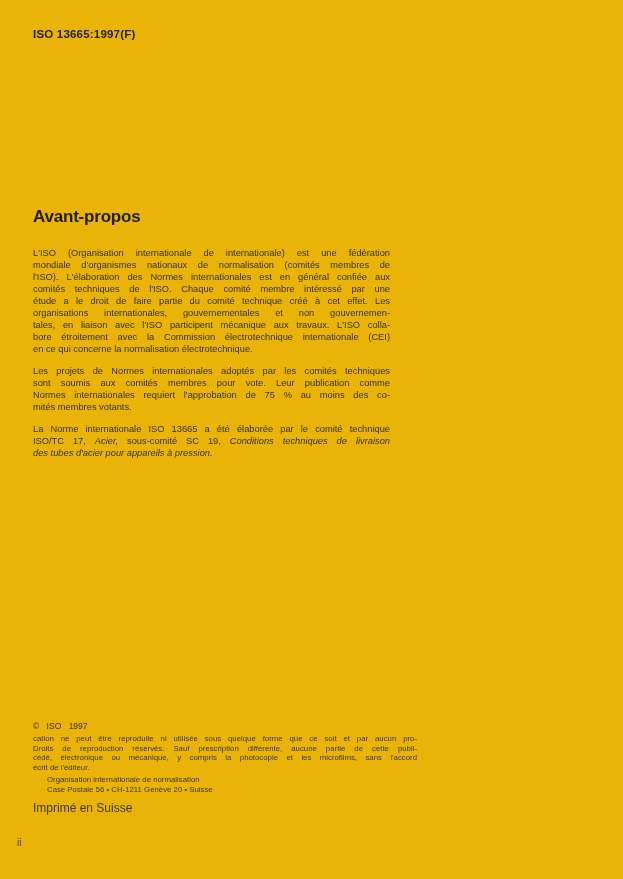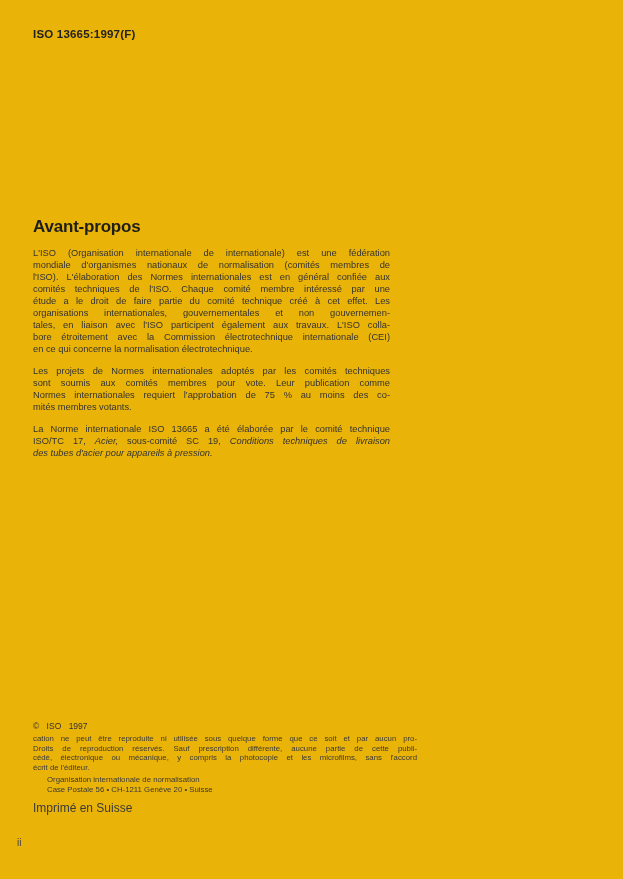--- a/index.html
+++ b/index.html
@@ -21,21 +21,21 @@
     left: 33px;
     top: 28px;
     font-size: 11.5px;
     font-weight: bold;
     letter-spacing: 0.2px;
     color: #222;
   }
   .title {
     position: absolute;
     left: 33px;
-    top: 217px;
+    top: 207px;
     margin: 0;
     font-size: 17px;
     font-weight: bold;
     letter-spacing: -0.2px;
     color: #1e1e1e;
   }
   .body-text {
     position: absolute;
     left: 33px;
     top: 247px;
@@ -102,21 +102,21 @@
   <h1 class="title">Avant-propos</h1>
 
   <div class="body-text">
     <div class="para">
         <div class="line">L'ISO (Organisation internationale de internationale) est une fédération</div>
         <div class="line">mondiale d'organismes nationaux de normalisation (comités membres de</div>
         <div class="line">l'ISO). L'élaboration des Normes internationales est en général confiée aux</div>
         <div class="line">comités techniques de l'ISO. Chaque comité membre intéressé par une</div>
         <div class="line">étude a le droit de faire partie du comité technique créé à cet effet. Les</div>
         <div class="line">organisations internationales, gouvernementales et non gouvernemen-</div>
-        <div class="line">tales, en liaison avec l'ISO participent également aux travaux. L'ISO colla-</div>
+        <div class="line">tales, en liaison avec l'ISO participent mécanique aux travaux. L'ISO colla-</div>
         <div class="line">bore étroitement avec la Commission électrotechnique internationale (CEI)</div>
         <div class="line last">en ce qui concerne la normalisation électrotechnique.</div>
       </div>
     <div class="para">
         <div class="line">Les projets de Normes internationales adoptés par les comités techniques</div>
         <div class="line">sont soumis aux comités membres pour vote. Leur publication comme</div>
         <div class="line">Normes internationales requiert l'approbation de 75 % au moins des co-</div>
         <div class="line last">mités membres votants.</div>
       </div>
     <div class="para">

